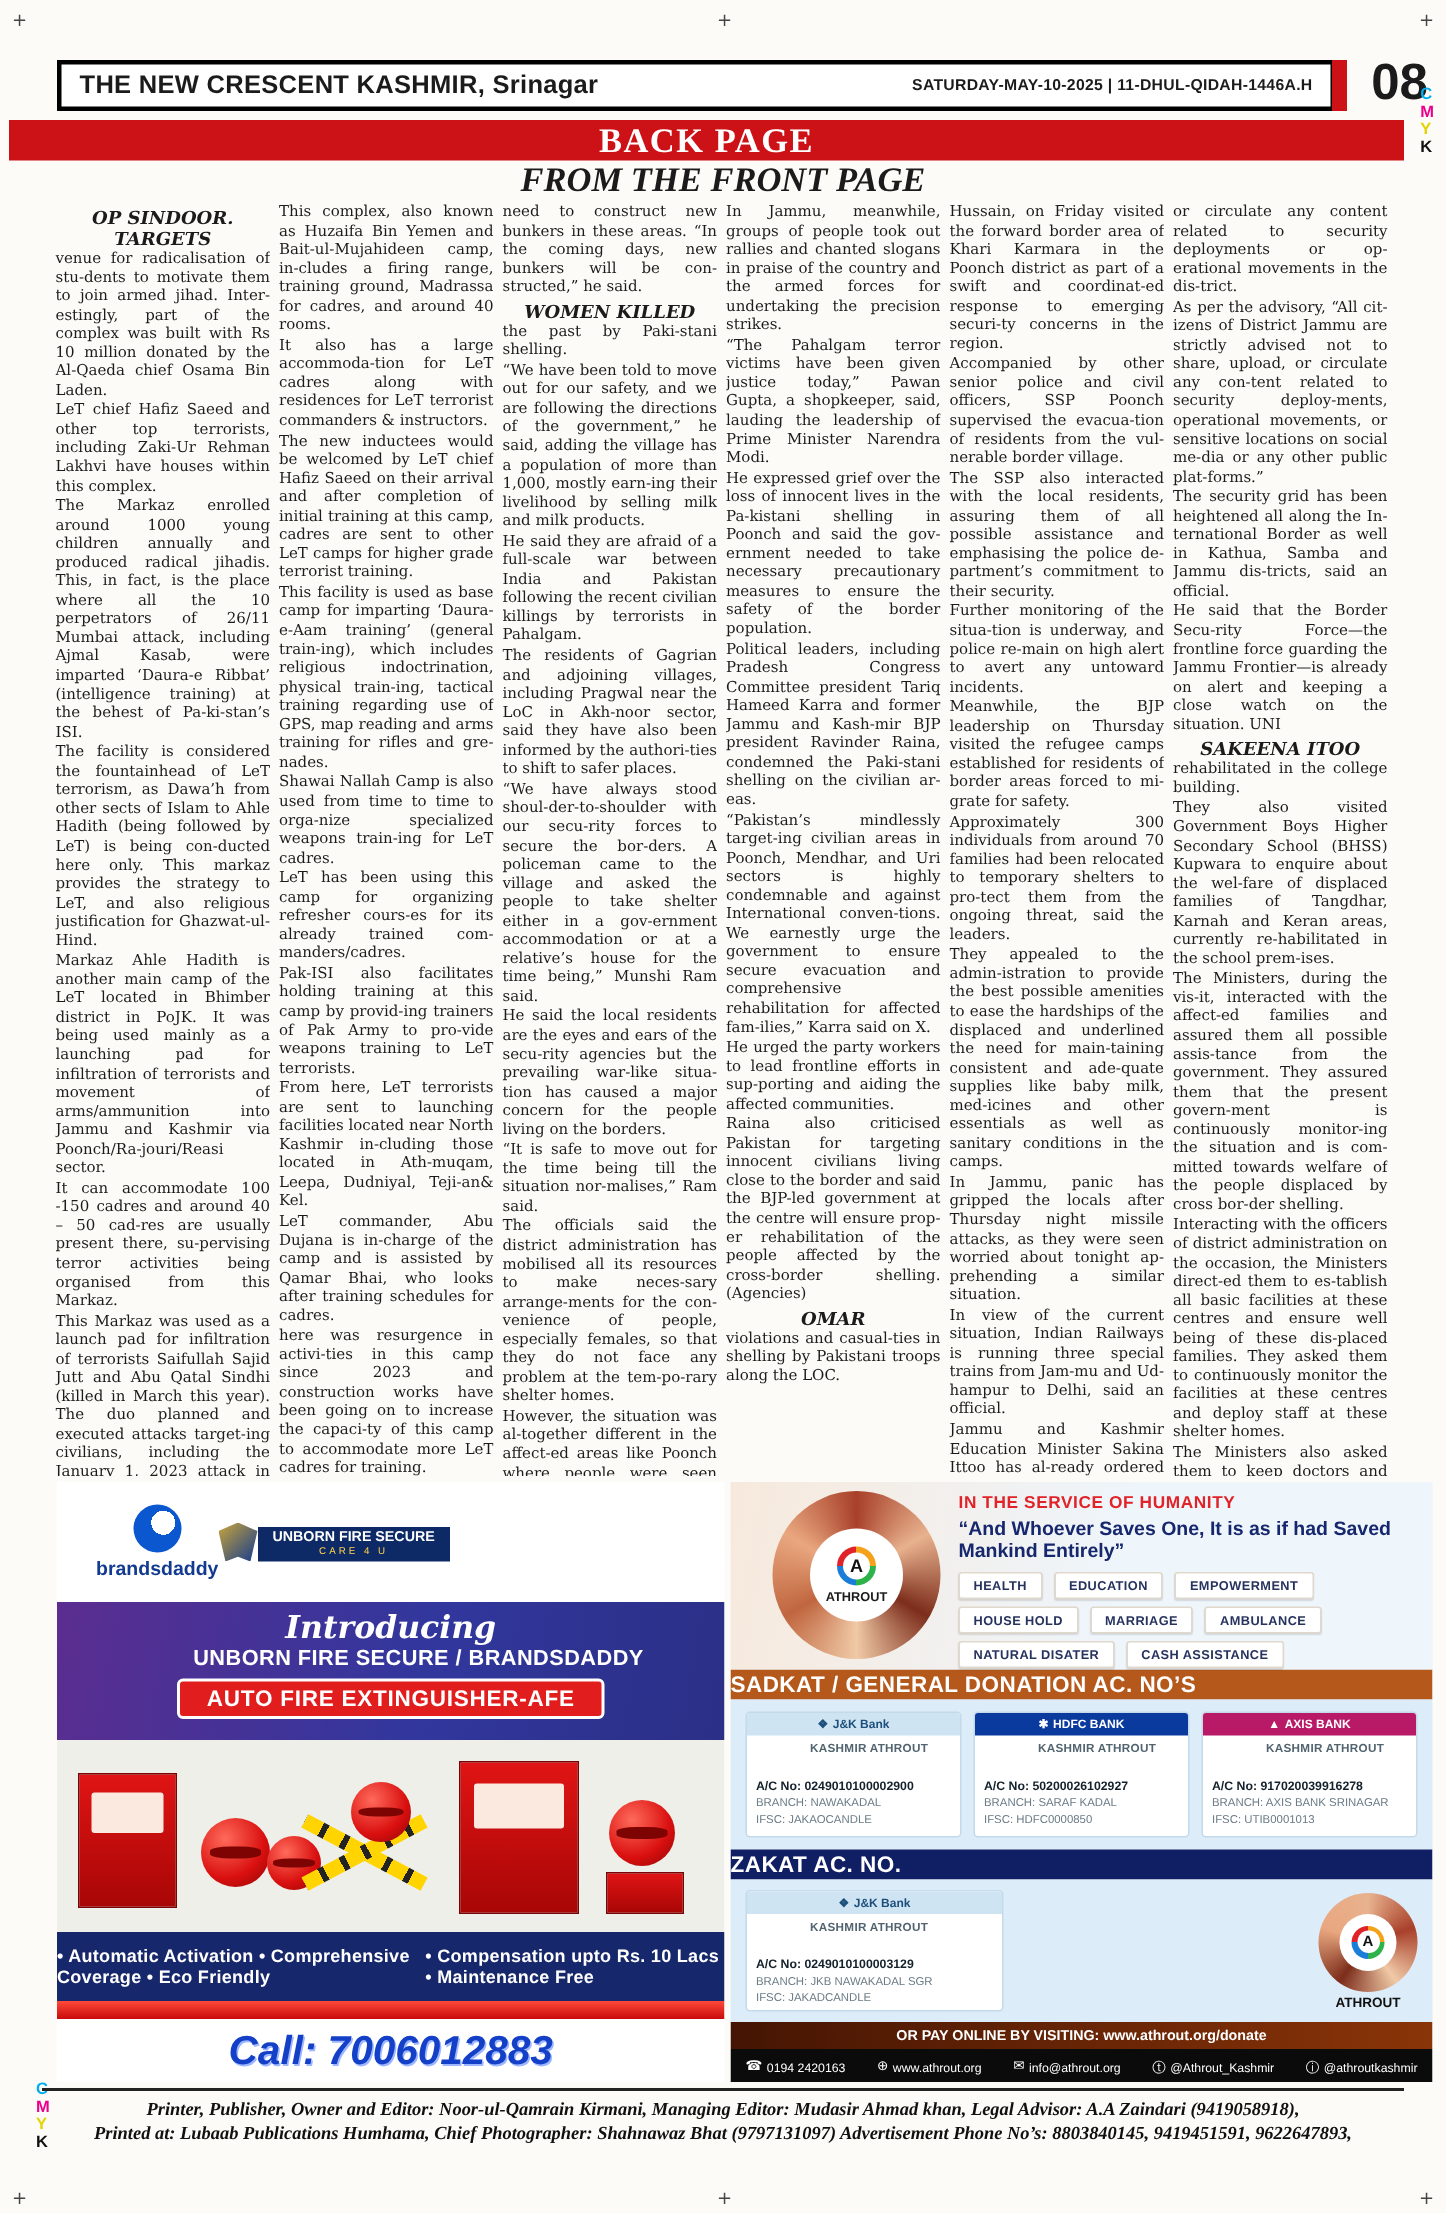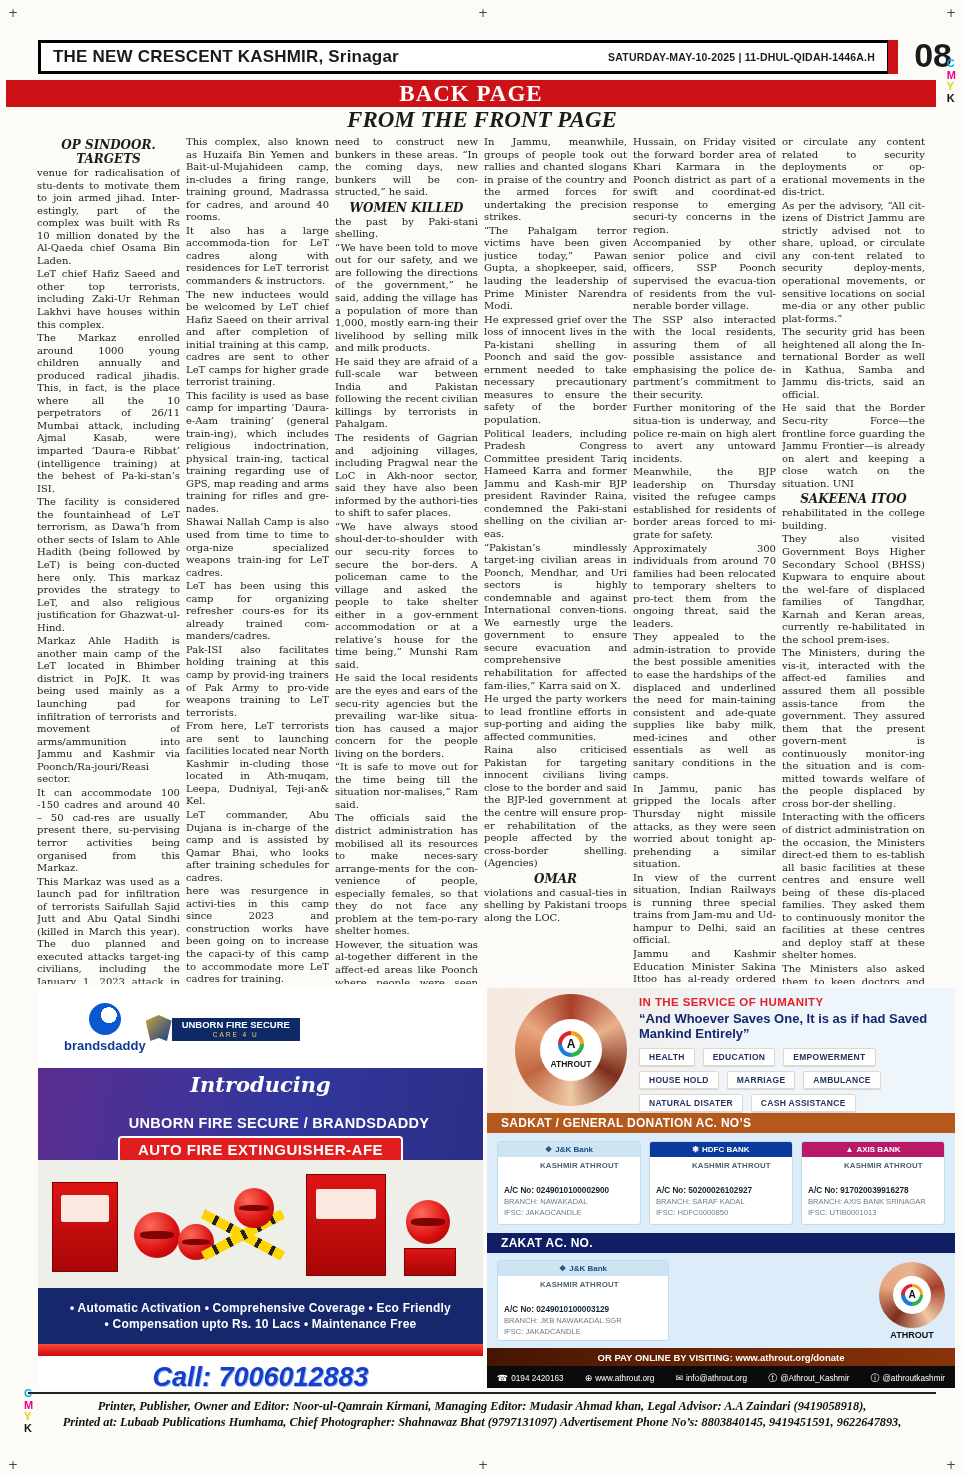--- a/index.html
+++ b/index.html
@@ -35,30 +35,30 @@
   .bd-text{font-weight:bold;color:#123a8f;font-size:13px;}
   .ufs-wrap{display:flex;flex-direction:row;align-items:center;}
   .ufs-shield{width:26px;height:26px;background:linear-gradient(135deg,#caa53a,#123a8f);
     clip-path:polygon(50% 0,100% 22%,82% 100%,50% 88%,18% 100%,0 22%);}
   .ufs-label{margin-top:2px;background:#0d2a66;color:#fff;font-weight:bold;font-size:9.5px;
     padding:2px 10px 1px;text-align:center;line-height:10px;}
   .ufs-label small{display:block;font-size:6.5px;font-weight:normal;letter-spacing:2px;color:#ffd24a;}
   .fa-grad{height:92px;background:linear-gradient(100deg,#5b2d90 0%,#31379d 55%,#2b2f86 100%);
     color:#fff;text-align:center;padding-top:6px;box-sizing:border-box;}
   .fa-script{font-family:"DejaVu Serif",serif;font-style:italic;font-weight:bold;font-size:21px;line-height:22px;}
-  .fa-line{font-weight:bold;font-size:14.5px;letter-spacing:.3px;margin-top:19px;padding-left:37px;}
+  .fa-line{font-weight:bold;font-size:14.5px;letter-spacing:.3px;margin-top:2px;padding-left:37px;}
   .fa-prod-btn{display:inline-block;margin-top:5px;background:#e21d1d;border:2px solid #fff;border-radius:4px;
     color:#fff;font-weight:bold;font-size:15px;padding:3px 18px;letter-spacing:.5px;}
   .fa-products{height:128px;background:#efefe9;position:relative;overflow:hidden;}
   .ball{position:absolute;border-radius:50%;background:radial-gradient(circle at 35% 30%,#ff6a5a,#d90f0f 60%,#8f0505);}
   .ball:after{content:"";position:absolute;left:12%;top:42%;width:76%;height:16%;background:#7e0404;border-radius:40%;}
   .rbox{position:absolute;background:linear-gradient(#e01414,#a80606);border:1px solid #7c0303;}
   .rbox i{position:absolute;left:12%;top:14%;width:76%;height:30%;background:#fbe9e0;border-radius:2px;}
   .xbar{position:absolute;width:90px;height:10px;background:repeating-linear-gradient(90deg,#ffd400 0 12px,#222 12px 16px);}
-  .fa-bullets{height:56px;background:#17276b;color:#fff;display:flex;flex-direction:column;align-items:center;justify-content:center;gap:2px;}
+  .fa-bullets{height:46px;background:#17276b;color:#fff;display:flex;flex-direction:row;align-items:center;justify-content:center;gap:2px;}
   .bullet-line{font-weight:bold;font-size:12px;letter-spacing:.2px;}
   .fa-redstrip{height:12px;background:linear-gradient(#ff4a3a,#c80b0b);}
   .fa-call{height:42px;display:flex;align-items:center;justify-content:center;background:#fff;}
   .fa-call span{font-weight:bold;font-style:italic;font-size:27px;color:#1440c8;text-shadow:1px 1px 0 #9db6ff;}
   
   .ath-ad{position:absolute;left:487px;top:988px;width:468px;height:400px;background:#eef5fb;
     font-family:"Liberation Sans",sans-serif;box-sizing:border-box;overflow:hidden;}
   .ath-hero{height:125px;position:relative;background:linear-gradient(100deg,#f7e9dc 0%,#eef5fb 55%);}
   .hands-ring{position:absolute;left:28px;top:6px;width:112px;height:112px;border-radius:50%;
     background:conic-gradient(#a8402a,#e8b28e,#7c2d1b,#f0c9a6,#c0663f,#e9a77f,#a8402a);
@@ -70,21 +70,21 @@
     display:flex;align-items:center;justify-content:center;}
   .mini-logo b{width:18px;height:18px;background:#fff;border-radius:50%;color:#111;font-size:12px;
     display:flex;align-items:center;justify-content:center;}
   .ring-core span{font-weight:bold;font-size:8.5px;margin-top:2px;}
   .ath-right{position:absolute;left:152px;top:8px;width:306px;}
   .ath-heading{color:#e02329;font-weight:bold;font-size:11.5px;letter-spacing:.4px;}
   .ath-quote{color:#16276d;font-weight:bold;font-size:13px;line-height:15px;margin-top:3px;}
   .pills{display:flex;flex-wrap:wrap;gap:5px 8px;margin-top:7px;}
   .pill{background:#fff;border:1px solid #e0d8cb;border-radius:2px;box-shadow:0 1px 1px rgba(0,0,0,.12);
     color:#27335f;font-weight:bold;font-size:8.5px;padding:3px 9px;letter-spacing:.3px;}
-  .band{height:20px;display:flex;align-items:center;padding-left:14px;color:#fff;font-weight:bold;font-size:12px;letter-spacing:.3px;}
+  .band{height:20px;display:flex;align-items:center;color:#fff;font-weight:bold;font-size:15px;letter-spacing:.3px;}
   .band-brown{background:#b4591b;}
   .band-navy{background:#101f63;}
   .cards{height:100px;background:#dcecf8;display:flex;gap:8px;padding:8px 10px;box-sizing:border-box;}
   .bank-card{flex:1;background:#fff;border:1px solid #c4d9ea;border-radius:3px;overflow:hidden;}
   .bank-head{height:15px;display:flex;align-items:center;justify-content:center;font-weight:bold;font-size:8px;gap:3px;}
   .bank-body{padding:4px 6px;}
   .bk-name{font-size:7.8px;color:#51646f;font-weight:bold;letter-spacing:.2px;padding-left:36px;}
   .bk-acc{font-size:8.2px;color:#14212b;font-weight:bold;margin-top:16px;}
   .bk-line{font-size:7.6px;color:#6b7c87;margin-top:2px;}
   .zakat-zone{height:95px;background:#dcecf8;display:flex;align-items:center;padding:6px 10px;box-sizing:border-box;gap:10px;}

